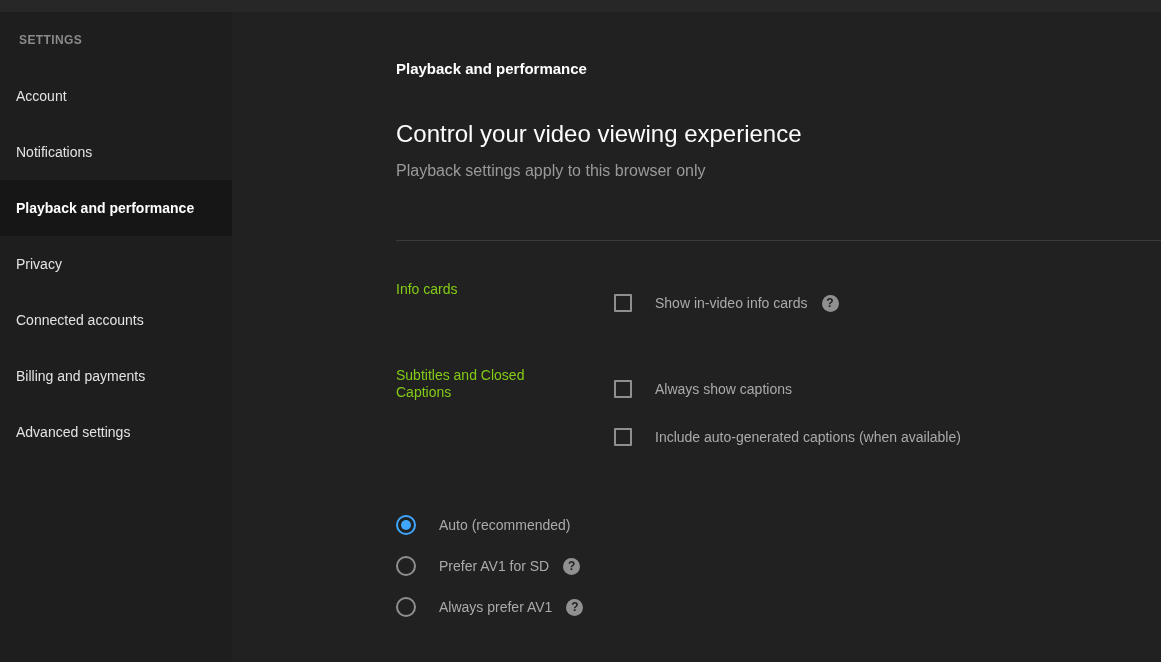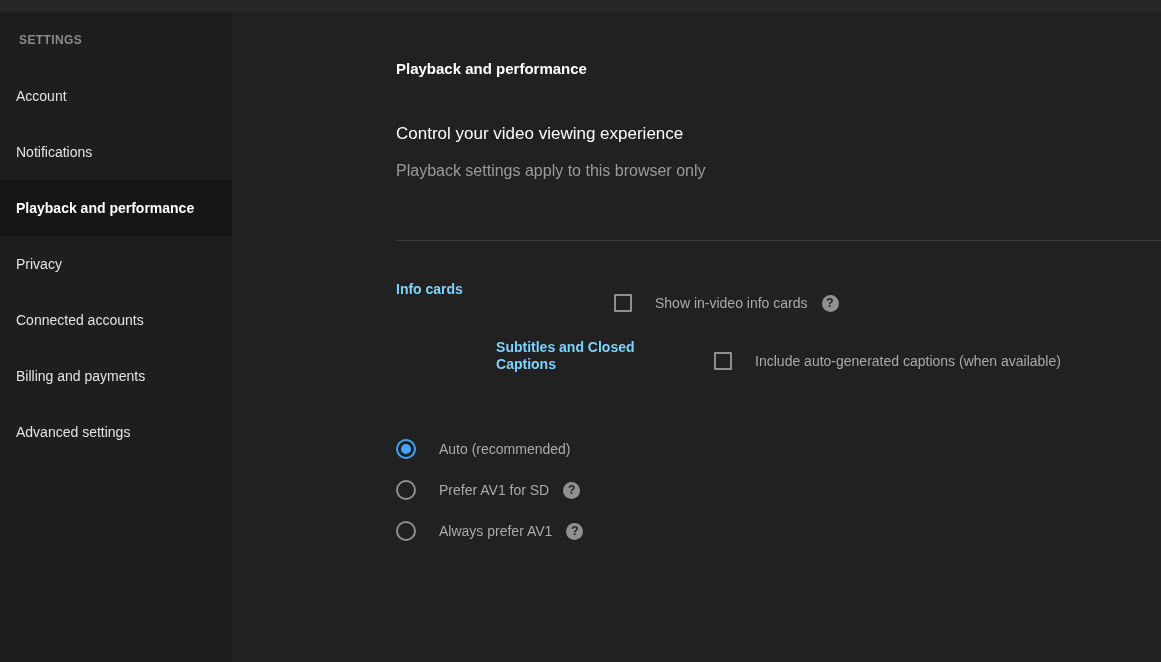--- a/index.html
+++ b/index.html
@@ -47,42 +47,42 @@
   }
   .content { padding-left: 164px; padding-right: 0; }
 
   .page-category {
     padding-top: 48px;
     font-size: 15px; font-weight: bold; color: #ffffff;
     line-height: 18px;
   }
   .page-heading {
     margin-top: 42px;
-    font-size: 17px; font-weight: 400; color: #fcfcfc;
+    font-size: 24px; font-weight: 400; color: #fcfcfc;
     line-height: 28px;
   }
   .page-subheading {
     margin-top: 15px;
     font-size: 16px; color: #9a9a9a;
     line-height: 16px;
   }
   .divider {
     margin-top: 61px;
     border: none; border-top: 1px solid #3a3a3a;
     height: 0;
   }
 
   
   .section { display: flex; align-items: flex-start; }
   .section-1 { margin-top: 40px; }
-  .section-2 { margin-top: 19px; justify-content: center; }
+  .section-2 { margin-top: 47px; }
   .section-3 { margin-top: 49px; }
   .section-label {
     width: 218px; flex: 0 0 218px;
-    font-size: 14px; font-weight: bold; color: #7dd3fc;
+    font-size: 14px; font-weight: normal; color: #84cc16;
     line-height: 17px;
   }
   .section-label .label-inner { max-width: 150px; display: block; }
   .options { display: flex; flex-direction: column; padding-top: 5px; }
   .options.gap-cb  .option-row + .option-row { margin-top: 14px; }
   .options.gap-rad .option-row + .option-row { margin-top: 7px; }
   .option-row { display: flex; align-items: center; height: 34px; }
 
   .checkbox {
     width: 18px; height: 18px; flex: 0 0 18px;
@@ -150,20 +150,24 @@
       </div>
     </section>
 
     <section class="section section-2">
       <div class="section-label">
         <span class="label-inner">Subtitles and Closed Captions</span>
       </div>
       <div class="options gap-cb">
         <div class="option-row">
           <span class="checkbox"></span>
+          <span class="option-label">Always show captions</span>
+        </div>
+        <div class="option-row">
+          <span class="checkbox"></span>
           <span class="option-label">Include auto-generated captions (when available)</span>
         </div>
       </div>
     </section>
 
     <section class="section section-3">
       <div class="options gap-rad">
         <div class="option-row">
           <span class="radio selected"></span>
           <span class="option-label">Auto (recommended)</span>

